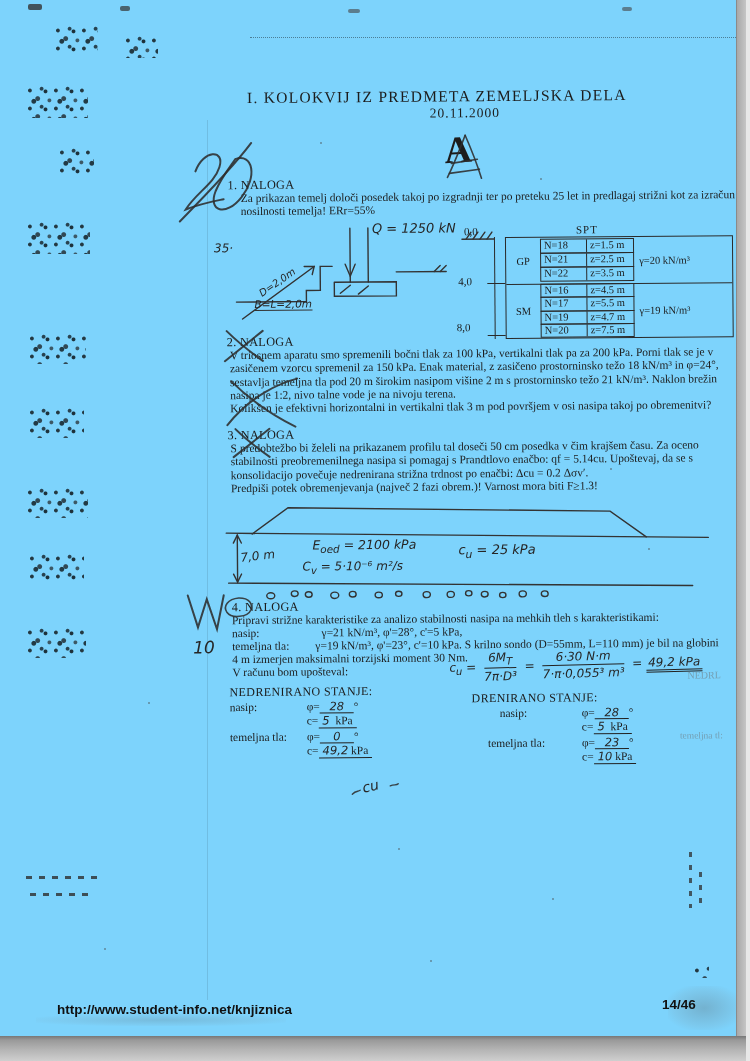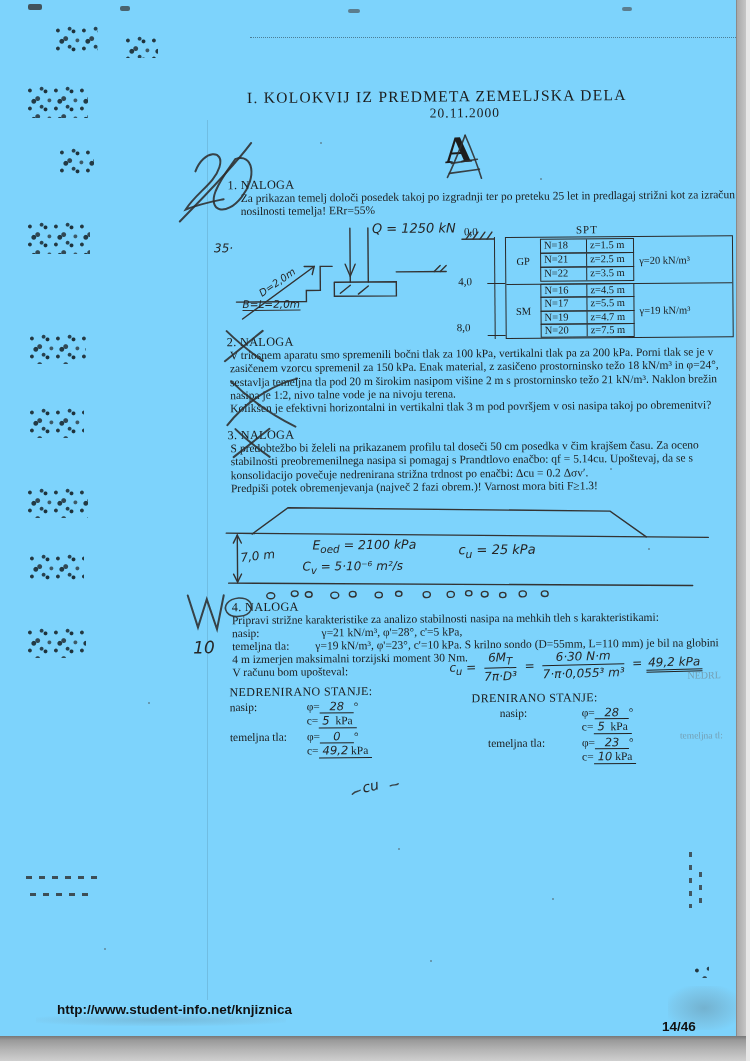--- a/index.html
+++ b/index.html
@@ -124,21 +124,21 @@
 
       <line class="sketch" x1="168" y1="50" x2="218" y2="50"></line>
       <line class="sketch" x1="206" y1="50" x2="212" y2="44"></line>
       <line class="sketch" x1="212" y1="50" x2="218" y2="44"></line>
 
       <line class="sketch" x1="14" y1="96" x2="86" y2="44"></line>
       <polyline class="sketch" points="76,44 86,44 84,52"></polyline>
     </svg>
     <div class="abs hw" style="left:374px;top:221px;font-size:13px;text-align:right;">Q = 1250 kN</div>
     <div class="abs hw" style="left:258px;top:276px;font-size:10px;transform:rotate(-34deg);">D=2,0m</div>
-    <div class="abs hw" style="left:244px;top:297px;font-size:10.5px;border-bottom:1px solid #333;">B=L=2,0m</div>
+    <div class="abs hw" style="left:256px;top:297px;font-size:10.5px;border-bottom:1px solid #333;">B=L=2,0m</div>
 
     <div class="abs t" style="left:466px;top:226px;font-size:11px;">0,0</div>
     <div class="abs t" style="left:460px;top:276px;font-size:11px;">4,0</div>
     <div class="abs t" style="left:458px;top:322px;font-size:11px;">8,0</div>
     <svg class="abs" style="left:462px;top:230px;" width="36" height="12">
       <line class="sketch" x1="2" y1="10" x2="34" y2="10"></line>
       <line class="sketch" x1="6" y1="10" x2="11" y2="3"></line>
       <line class="sketch" x1="13" y1="10" x2="18" y2="3"></line>
       <line class="sketch" x1="20" y1="10" x2="25" y2="3"></line>
       <line class="sketch" x1="27" y1="10" x2="32" y2="3"></line>
@@ -330,18 +330,18 @@
     <svg class="abs" style="left:348px;top:780px;" width="50" height="20">
       <path class="scrib" d="M2,14 C6,10 8,12 10,10" style="stroke-width:1.4"></path>
       <path class="scrib" d="M40,6 C44,4 46,6 48,4" style="stroke-width:1.4"></path>
     </svg>
 
   </div>
 
   <div class="smudge" style="left:36px;top:1014px;width:250px;height:12px;opacity:.35;"></div>
   <div class="smudge" style="left:668px;top:986px;width:72px;height:44px;opacity:.5;"></div>
   <div class="abs footer-url" style="left:57px;top:1002px;">http://www.student-info.net/knjiznica</div>
-  <div class="abs pagenum" style="left:662px;top:1019px;">14/46</div>
+  <div class="abs pagenum" style="left:662px;top:997px;">14/46</div>
 
   <div class="abs" style="left:736px;top:0;width:14px;height:1061px;background:linear-gradient(90deg,#a8a8a8,#d6d6d6);border-left:1px solid #8a8a8a;"></div>
   <div class="abs" style="left:0;top:1036px;width:750px;height:25px;background:linear-gradient(180deg,#777 0px,#999 4px,#b5b5b5 14px,#cfcfcf 25px);"></div>
 
 </div>
 
 </body></html>

